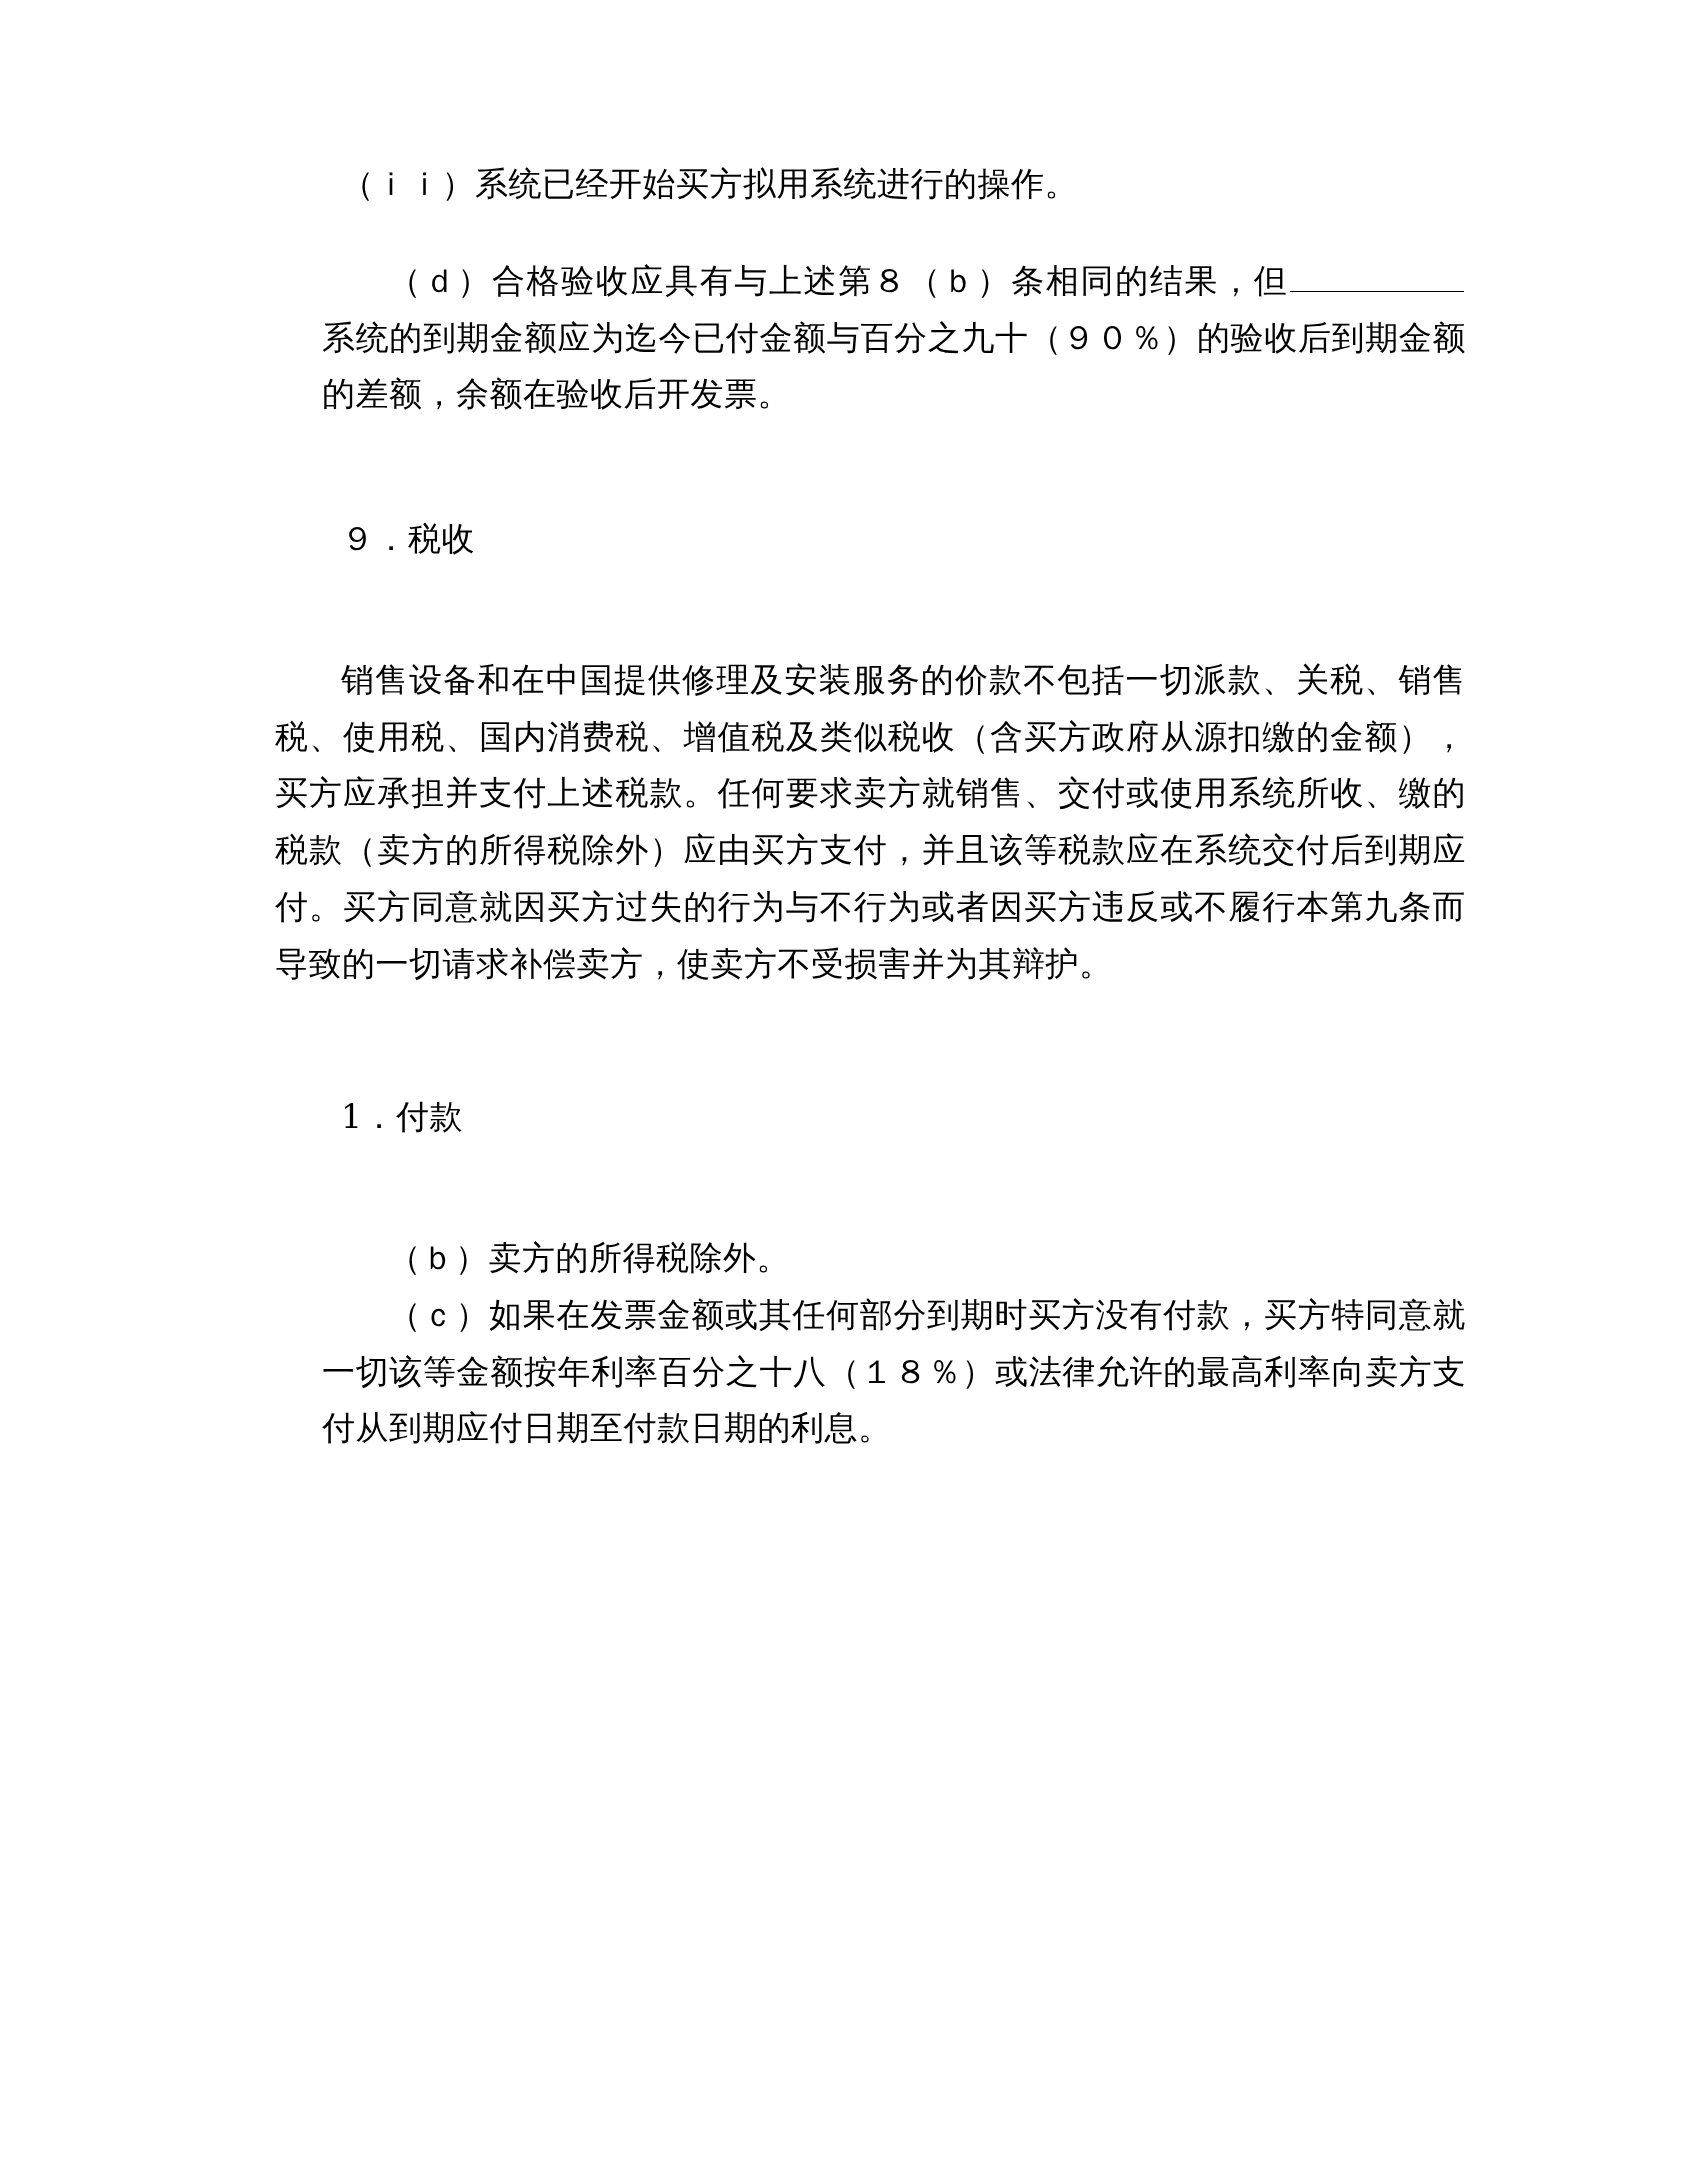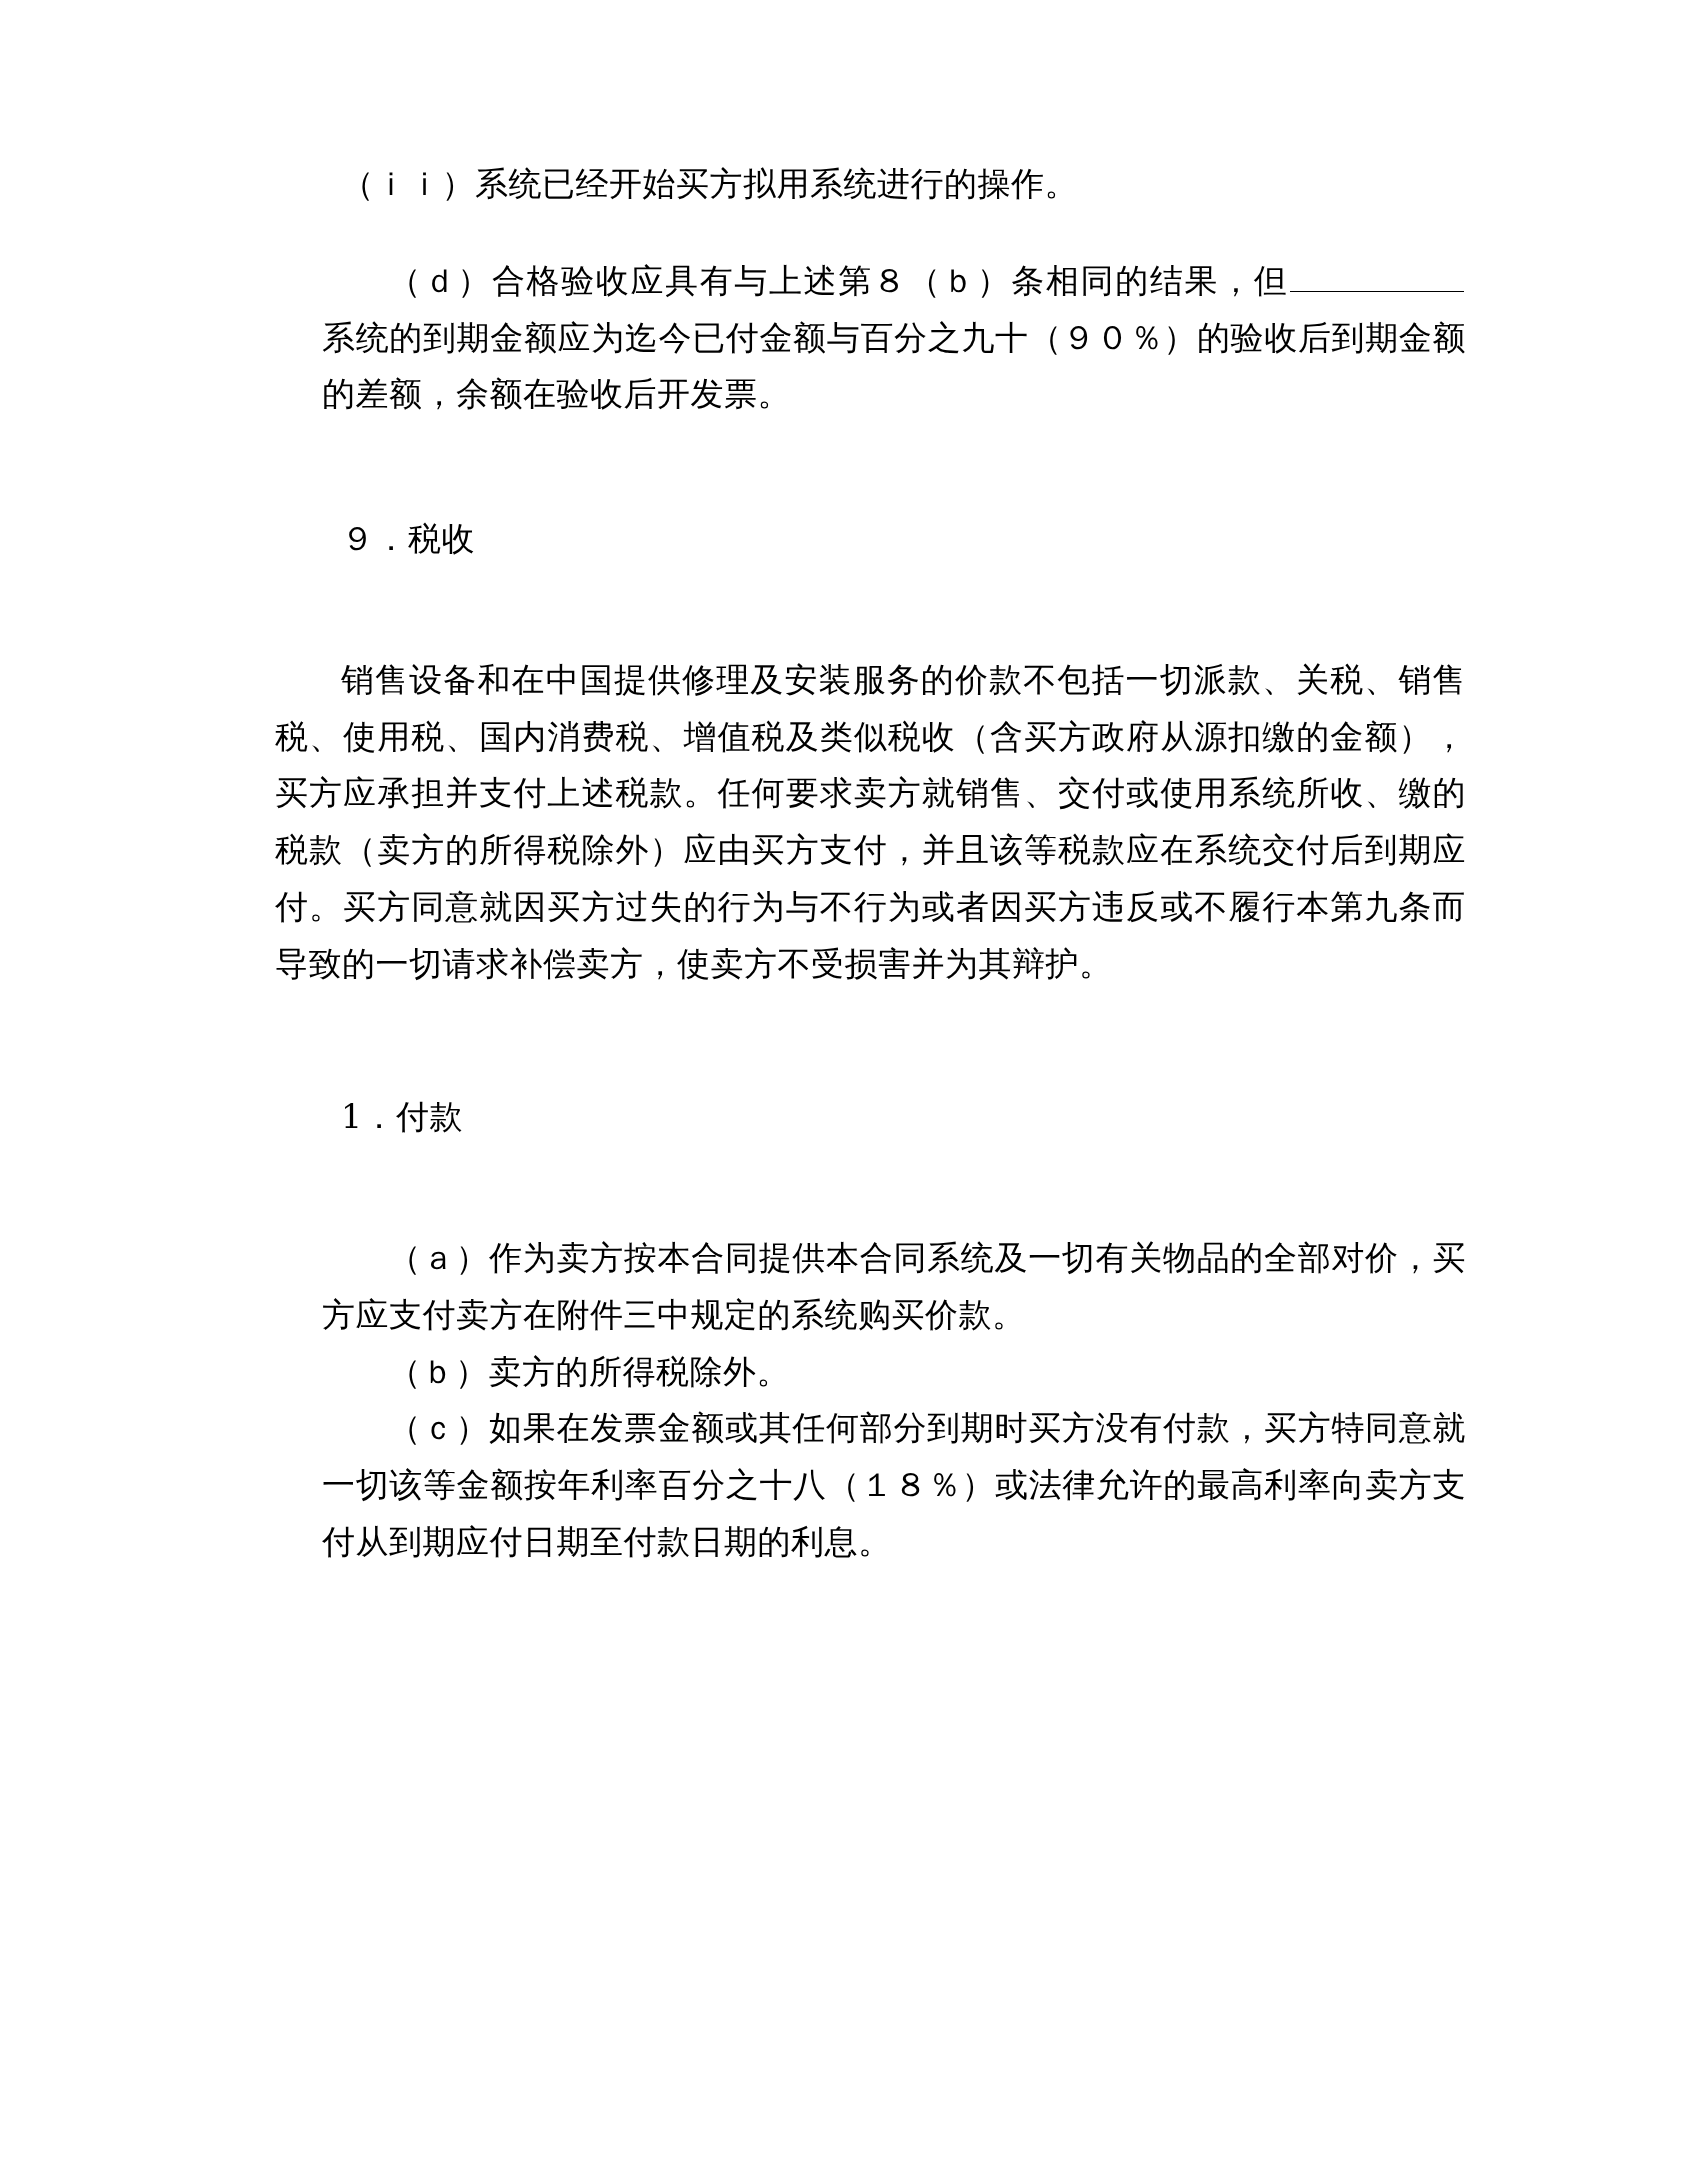--- a/index.html
+++ b/index.html
@@ -76,21 +76,20 @@
     <div class="gap-lg"></div>
 
     <p class="para spacer-after">销售设备和在中国提供修理及安装服务的价款不包括一切派款、关税、销售税、使用税、国内消费税、增值税及类似税收（含买方政府从源扣缴的金额），买方应承担并支付上述税款。任何要求卖方就销售、交付或使用系统所收、缴的税款（卖方的所得税除外）应由买方支付，并且该等税款应在系统交付后到期应付。买方同意就因买方过失的行为与不行为或者因买方违反或不履行本第九条而导致的一切请求补偿卖方，使卖方不受损害并为其辩护。</p>
 
     <div class="gap-xl"></div>
 
     <p class="heading">1．付款</p>
 
     <div class="gap-lg"></div>
 
-    <p class="para tight">（ａ）作为卖方按本合同提供本合同系统及一切有关物品的全部对价，买方应支付卖方在附件三中规定的系统购买价款。</p>
     <p class="para tight">（ｂ）卖方的所得税除外。</p>
     <p class="para tight">（ｃ）如果在发票金额或其任何部分到期时买方没有付款，买方特同意就一切该等金额按年利率百分之十八（１８％）或法律允许的最高利率向卖方支付从到期应付日期至付款日期的利息。</p>
 
     <div class="gap-xl"></div>
 
 
   </div>
 </div>
 
 

